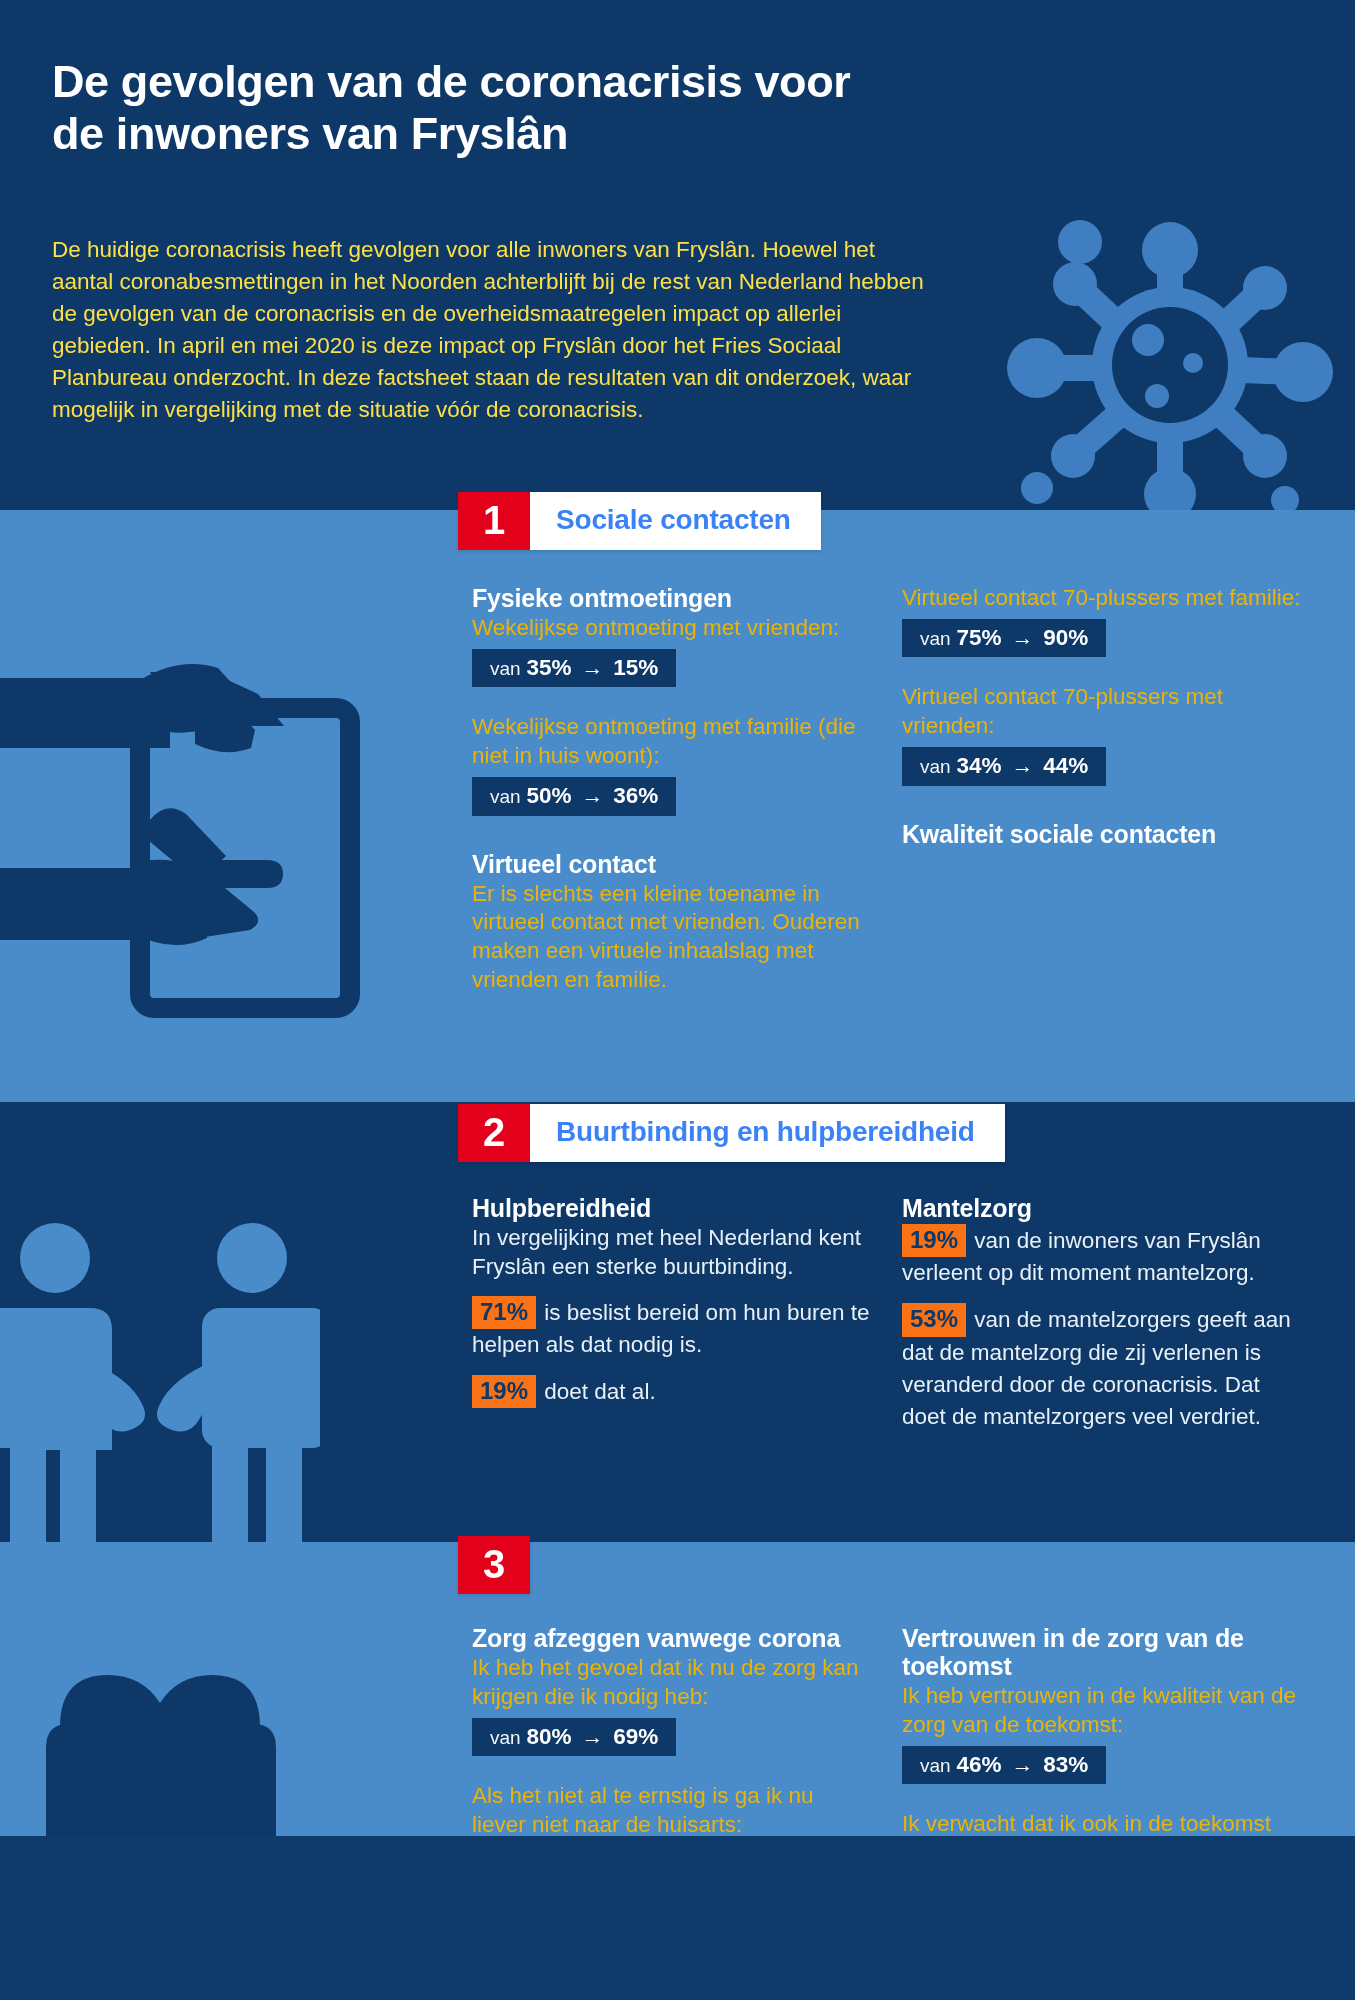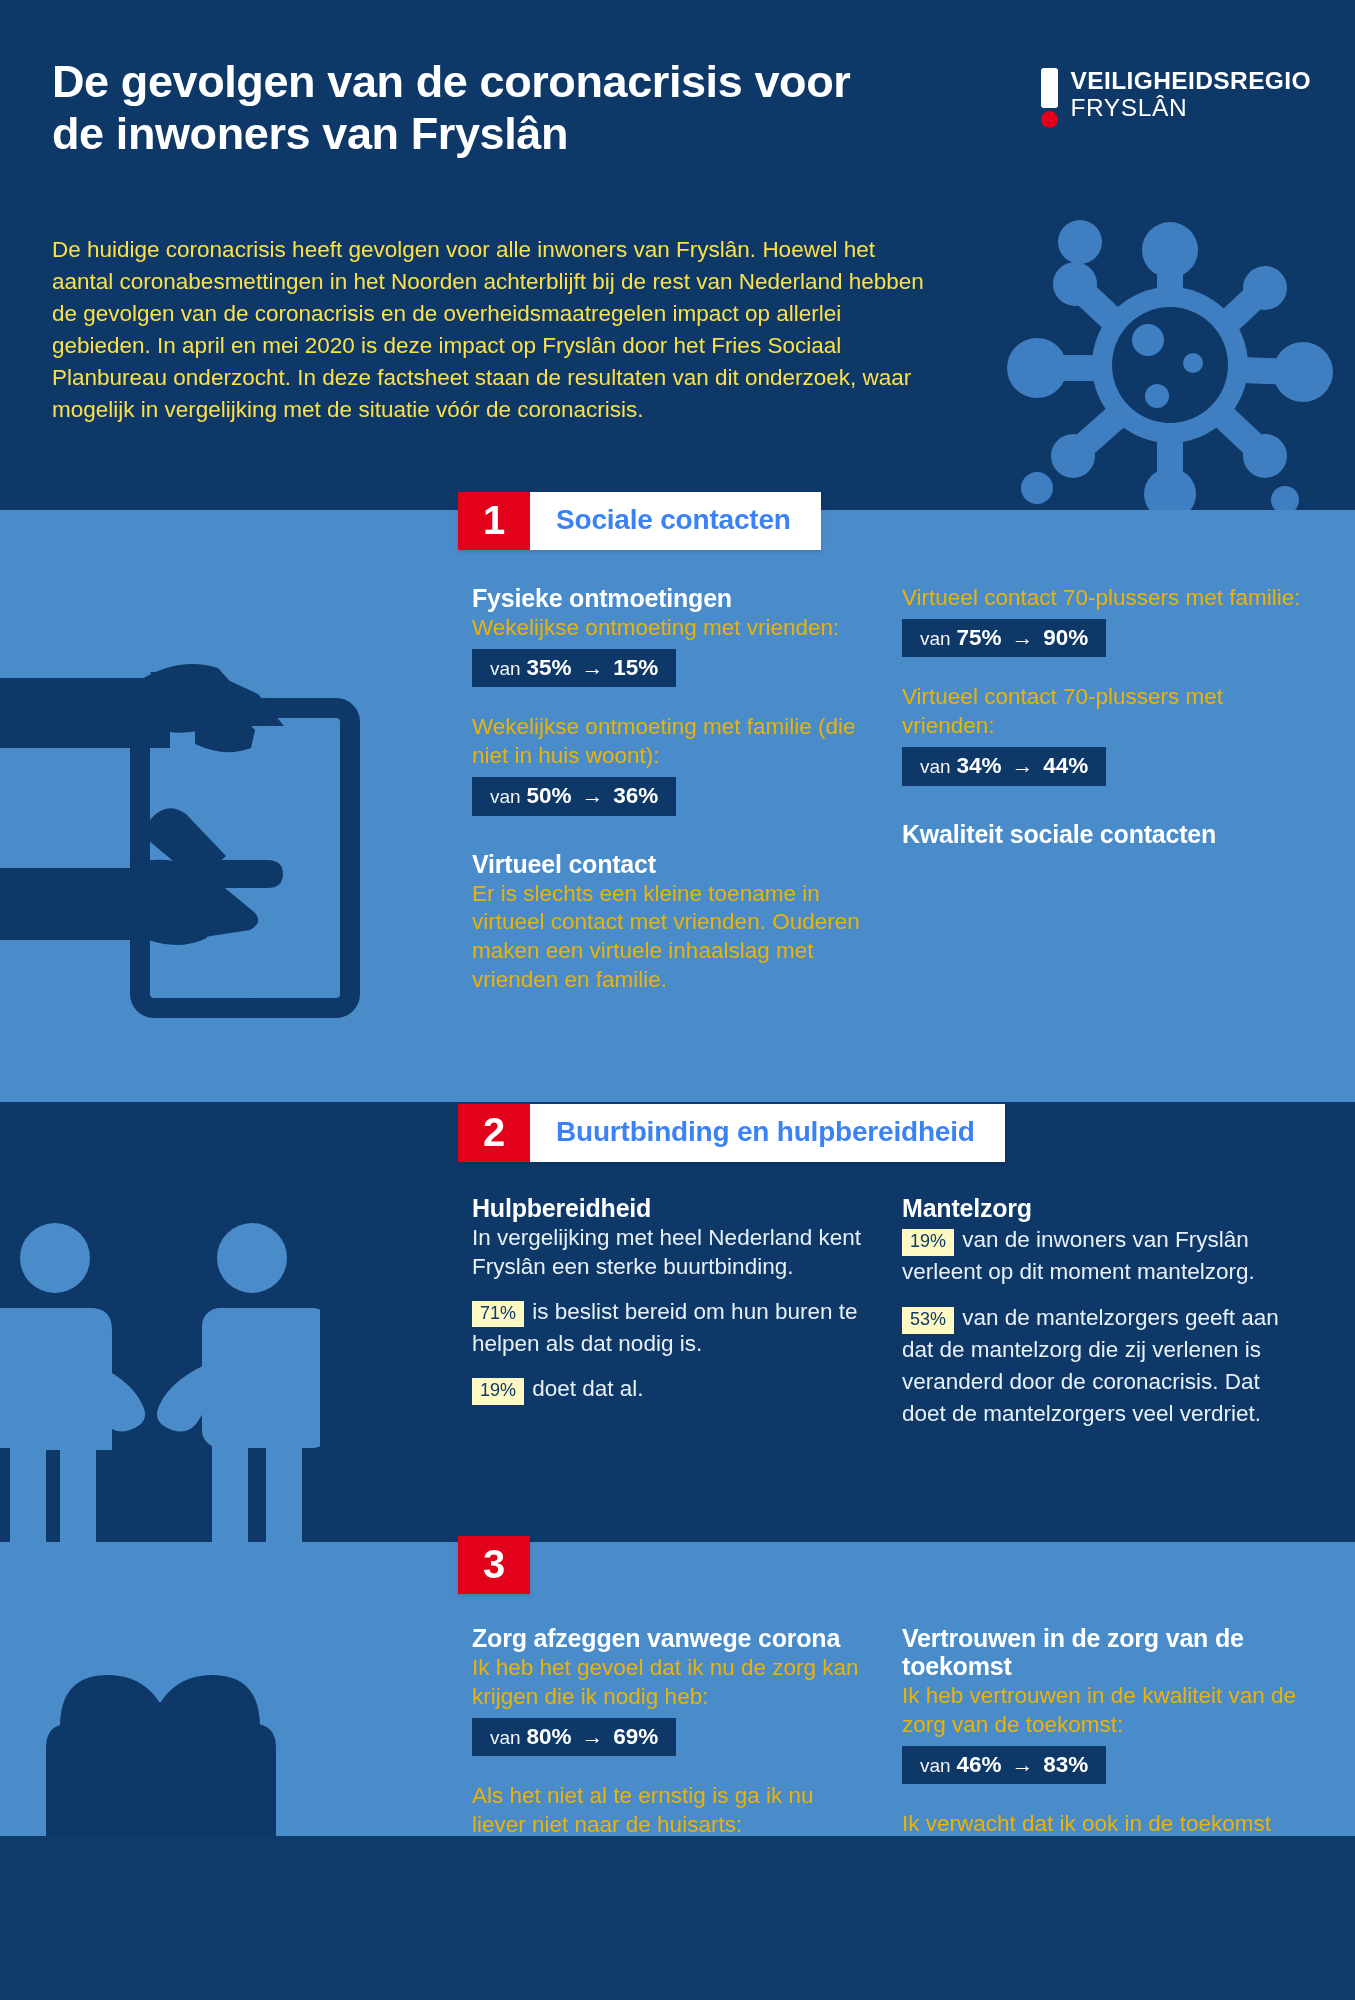--- a/index.html
+++ b/index.html
@@ -199,24 +199,24 @@
   }
   .stat-chip .arrow {
     font-weight: bold;
     font-size: 22px;
     padding: 0 4px;
   }
 
   
   .pct-badge {
     display: inline-block;
-    background: #fef9c3;
+    background: #f97316;
     color: #0d3868;
-    font-weight: normal;
-    font-size: 18px;
+    font-weight: bold;
+    font-size: 24px;
     padding: 3px 8px 4px 8px;
     line-height: 1.1;
     margin-right: 2px;
   }
   .stat-line {
     color: #e8f0f8;
     font-size: 22.5px;
     line-height: 1.42;
     font-weight: 300;
     margin: 0;
@@ -234,30 +234,20 @@
 <div id="page">
 
   <div class="band band-dark" id="band-hero"></div>
   <div class="band band-light" id="band-sec1"></div>
   <div class="band band-dark" id="band-sec2"></div>
   <div class="band band-light" id="band-sec3"></div>
 
   <div id="hero-title">De gevolgen van de coronacrisis voor de inwoners van Fryslân</div>
   <div id="hero-intro">De huidige coronacrisis heeft gevolgen voor alle inwoners van Fryslân. Hoewel het aantal coronabesmettingen in het Noorden achterblijft bij de rest van Nederland hebben de gevolgen van de coronacrisis en de overheidsmaatregelen impact op allerlei gebieden. In april en mei 2020 is deze impact op Fryslân door het Fries Sociaal Planbureau onderzocht. In deze factsheet staan de resultaten van dit onderzoek, waar mogelijk in vergelijking met de situatie vóór de coronacrisis.</div>
 
-  <div id="logo">
-    <div id="logo-mark">
-      <div class="bar"></div>
-      <div class="dot"></div>
-    </div>
-    <div id="logo-text">
-      <span class="l1">VEILIGHEIDSREGIO</span>
-      <span class="l2">FRYSLÂN</span>
-    </div>
-  </div>
 
   <svg id="virus" viewBox="0 0 360 310">
     <g fill="#3f7fc1">
       <circle cx="185" cy="165" r="78"></circle>
 
       <g stroke="#3f7fc1" stroke-width="26" stroke-linecap="round">
         <line x1="185" y1="110" x2="185" y2="60"></line>
         <line x1="240" y1="125" x2="272" y2="95"></line>
         <line x1="258" y1="170" x2="308" y2="172"></line>
         <line x1="240" y1="218" x2="272" y2="248"></line>

